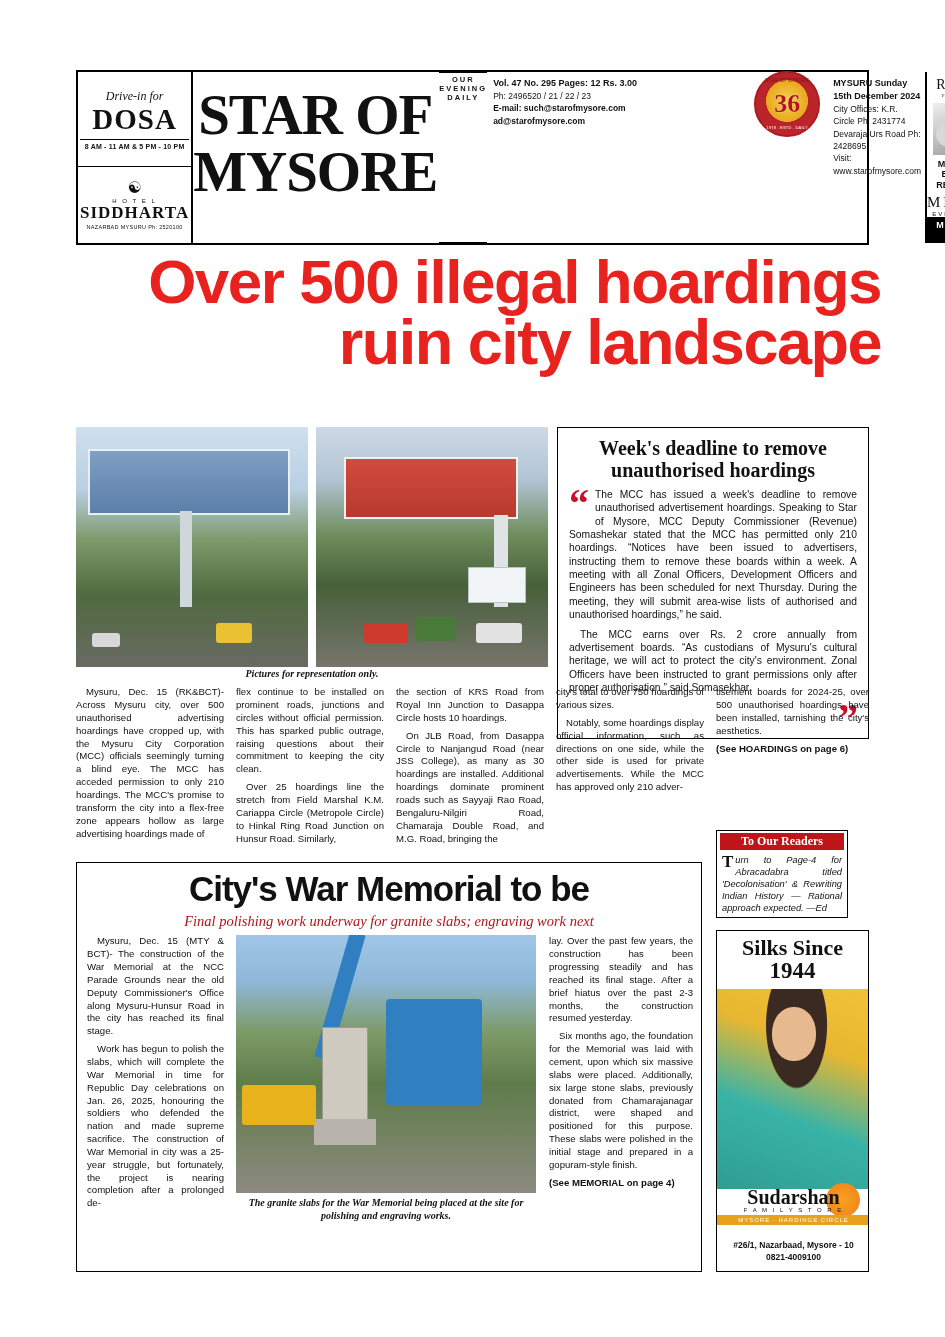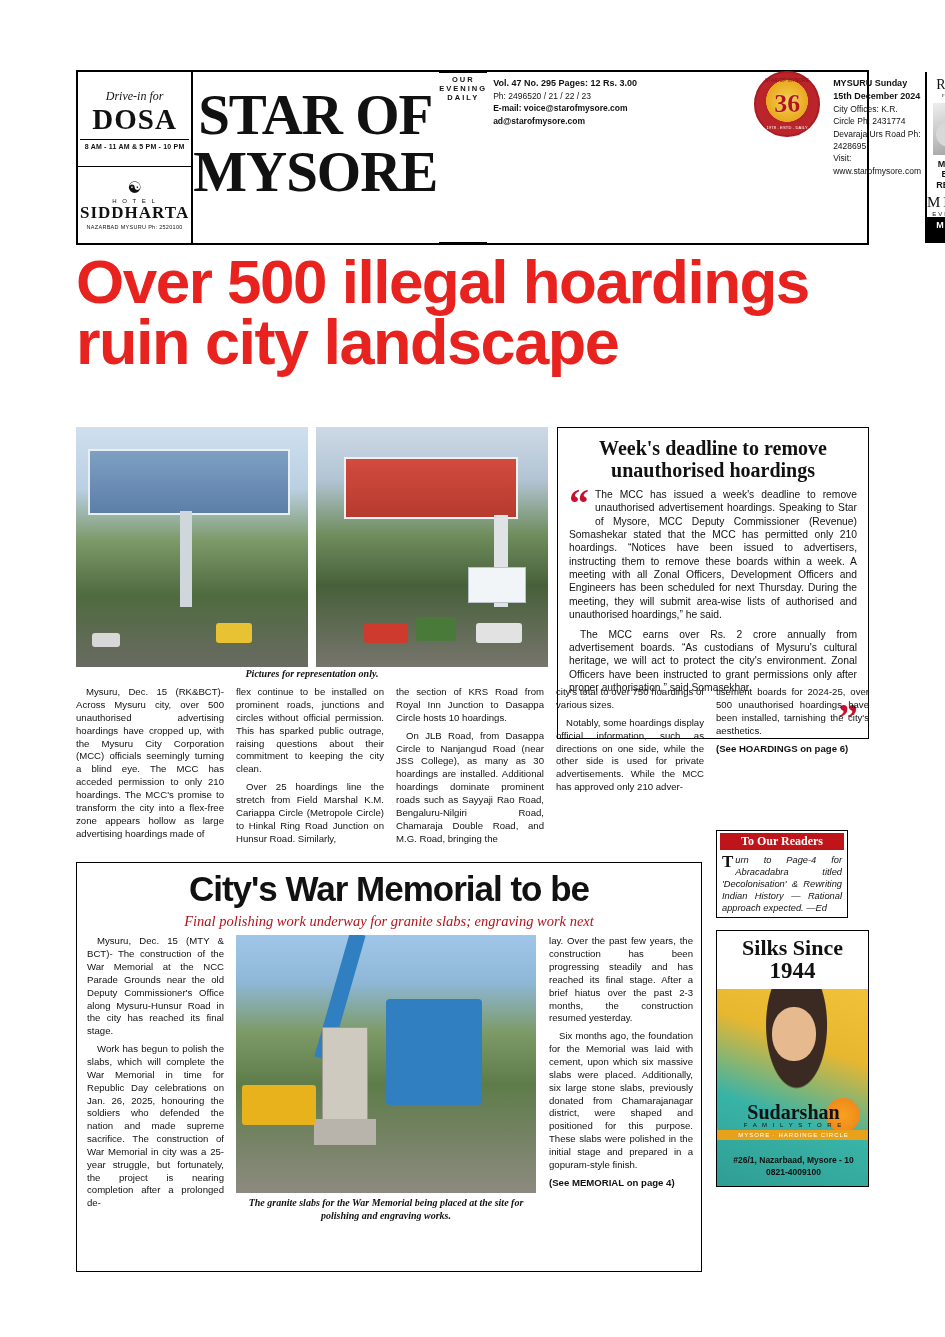--- a/index.html
+++ b/index.html
@@ -81,21 +81,21 @@
       linear-gradient(160deg,#eee 0%,#bdbdbd 55%,#8f8f8f 100%);
   }
   .rad-make{font-size:9px;font-weight:bold;text-align:center;line-height:1.15;margin-top:4px;}
   .rad-mehfil{font-family:"Liberation Serif",serif;font-size:15px;letter-spacing:3px;text-align:center;margin-top:4px;}
   .rad-event{font-size:6px;letter-spacing:2px;text-align:center;}
   .rad-best{background:#000;color:#fff;text-align:center;font-size:9px;font-weight:bold;
     letter-spacing:1px;margin-top:auto;padding:3px 0;}
 
   
   .main-headline{
-    position:absolute;left:76px;top:252px;width:793px;text-align:left;
+    position:absolute;left:88px;top:252px;width:793px;text-align:right;
     color:#e8231f;font-family:"Liberation Sans",sans-serif;font-weight:bold;
     font-size:62px;line-height:0.96;letter-spacing:-1.5px;
   }
   .main-headline .l2{display:block;font-size:63px;}
 
   
   .photo1{position:absolute;left:76px;top:427px;width:232px;height:240px;
     background:linear-gradient(180deg,#cfe0ee 0%,#b9cfe2 26%,#7d9a6b 47%,#4f6b3f 70%,#6a6a62 100%);
     overflow:hidden;}
   .photo2{position:absolute;left:316px;top:427px;width:232px;height:240px;
@@ -193,21 +193,21 @@
   .slab2{position:absolute;left:78px;top:184px;width:62px;height:26px;background:#b9b4ab;}
   .excav{position:absolute;left:6px;top:150px;width:74px;height:40px;background:#e8b21c;border-radius:3px;}
   .s2cap{
     position:absolute;left:149px;top:262px;width:300px;
     font-family:"Liberation Serif",serif;font-style:italic;font-weight:bold;
     font-size:10px;line-height:1.25;text-align:center;
   }
 
   
   .silks{
-    position:absolute;left:716px;top:930px;width:153px;height:257px;
+    position:absolute;left:716px;top:930px;width:153px;height:342px;
     border:1px solid #000;box-sizing:border-box;overflow:hidden;
     background:#fff;
   }
   .silks-title{font-family:"Liberation Serif",serif;font-weight:bold;font-size:22px;
     text-align:center;padding-top:6px;line-height:1.02;}
   .silks-year{font-family:"Liberation Serif",serif;font-weight:bold;font-size:23px;text-align:center;line-height:1;}
   .silks-model{
     position:absolute;left:0;top:58px;width:153px;height:200px;
     background:
       radial-gradient(ellipse at 52% 18%, #3a2a22 0 30px, transparent 31px),
@@ -245,21 +245,21 @@
       </div>
     </div>
 
     <div class="mh-center">
       <div class="mh-title">STAR OF MYSORE</div>
       <div class="mh-evening">OUR EVENING DAILY</div>
       <div class="mh-info">
         <div class="mh-info-left">
           <div class="l1">Vol. 47   No. 295   Pages: 12    Rs. 3.00</div>
           <div>Ph: 2496520 / 21 / 22 / 23</div>
-          <div class="em">E-mail: voice@starofmysore.com</div>
+          <div class="em">E-mail: such@starofmysore.com</div>
           <div class="em">ad@starofmysore.com</div>
         </div>
         <div class="mh-emblem">
           <div class="emblem">
             <span class="top">STAR OF MYSORE</span>
             <span class="num">36</span>
             <span class="bot">1978 . ESTD . DAILY</span>
           </div>
         </div>
         <div class="mh-info-right">

